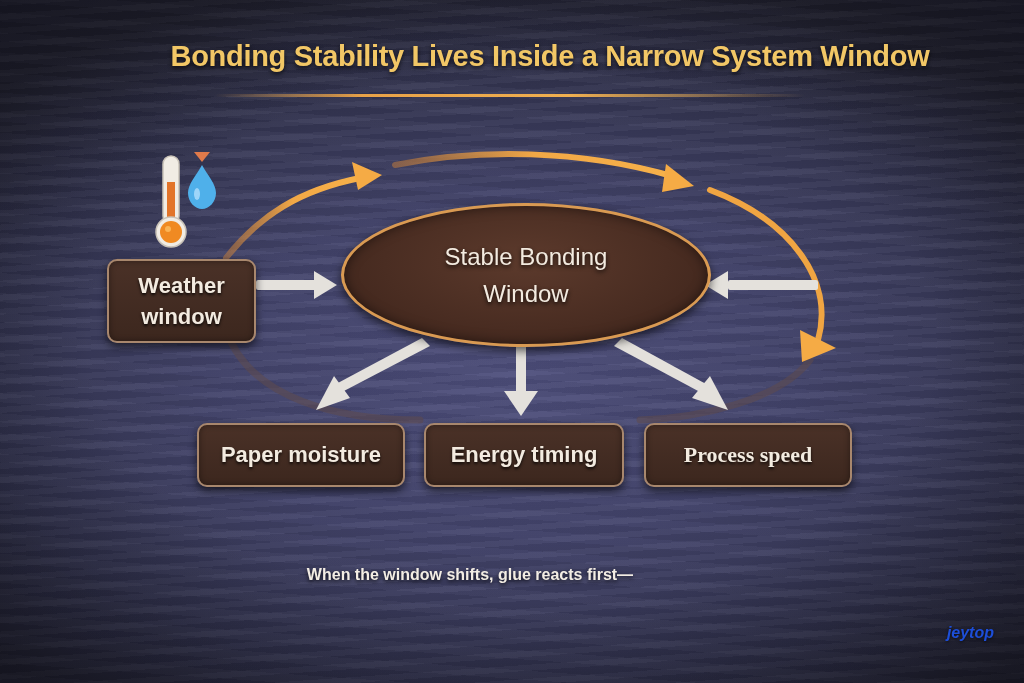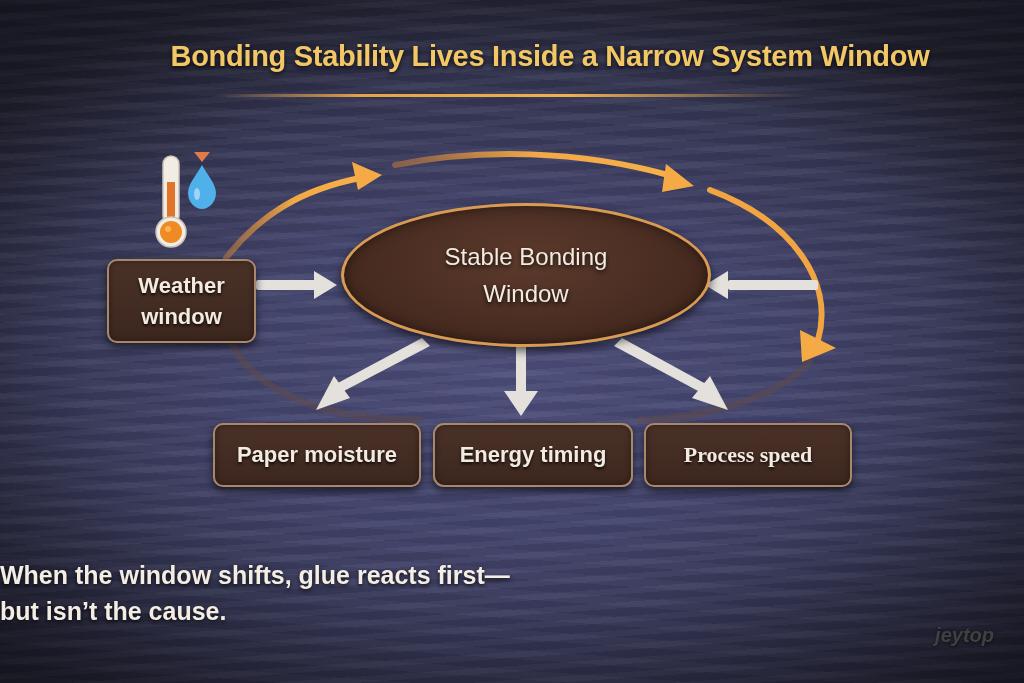--- a/index.html
+++ b/index.html
@@ -48,31 +48,32 @@
     .box {
       position: absolute; border-radius: 10px;
       background: linear-gradient(180deg, #4a3127 0%, #3c271e 100%);
       border: 2px solid #a8876d;
       box-shadow: 0 4px 8px rgba(0,0,0,0.6), inset 0 0 6px rgba(0,0,0,0.4);
       display: flex; align-items: center; justify-content: center; text-align: center;
       color: #f3ebe0; font-size: 22px; font-weight: bold;
       text-shadow: 0 2px 3px rgba(0,0,0,0.8);
     }
     .box-weather { left: 107px; top: 259px; width: 145px; height: 80px; line-height: 31px; }
-    .box-paper { left: 213px; top: 423px; width: 204px; height: 60px; align-items: center; }
-    .box-energy { left: 433px; top: 423px; width: 196px; height: 60px; border-radius: 11px; }
+    .box-paper { left: 197px; top: 423px; width: 204px; height: 60px; align-items: center; }
+    .box-energy { left: 424px; top: 423px; width: 196px; height: 60px; }
     .box-speed { left: 644px; top: 423px; width: 204px; height: 60px; font-family: Liberation Serif, serif; }
     .caption {
-      position: absolute; left: 0; width: 912px; top: 557px; text-align: left;
-      color: #f3ede4; font-size: 25px; font-weight: bold; line-height: 36px;
+      position: absolute; left: 0; width: 912px; top: 557px; text-align: center;
+      color: #f3ede4; font-size: 16px; font-weight: bold; line-height: 36px;
       text-shadow: 0 2px 4px rgba(0,0,0,0.75);
+      padding-left: 14px;
     }
     .brand {
       position: absolute; right: 30px; top: 624px;
-      color: #404040; font-size: 20px; font-style: italic; font-weight: bold;
+      color: #1d4ed8; font-size: 16px; font-style: italic; font-weight: bold;
       text-shadow: 0 1px 3px rgba(0,0,0,0.6);
     }
     .icon { position: absolute; }
   </style>
 </head>
 <body>
 
 <div class="texture"></div>
 <div class="vignette"></div>
 
@@ -152,16 +153,15 @@
 </div>
 <div class="box box-energy">
   <span>Energy timing</span>
 </div>
 <div class="box box-speed">
   <span>Process speed</span>
 </div>
 
 <div class="caption">
   <span>When the window shifts, glue reacts first—</span><br>
-  <span>but isn’t the cause.</span>
 </div>
 
 <div class="brand">jeytop</div>
 
 </body></html>

